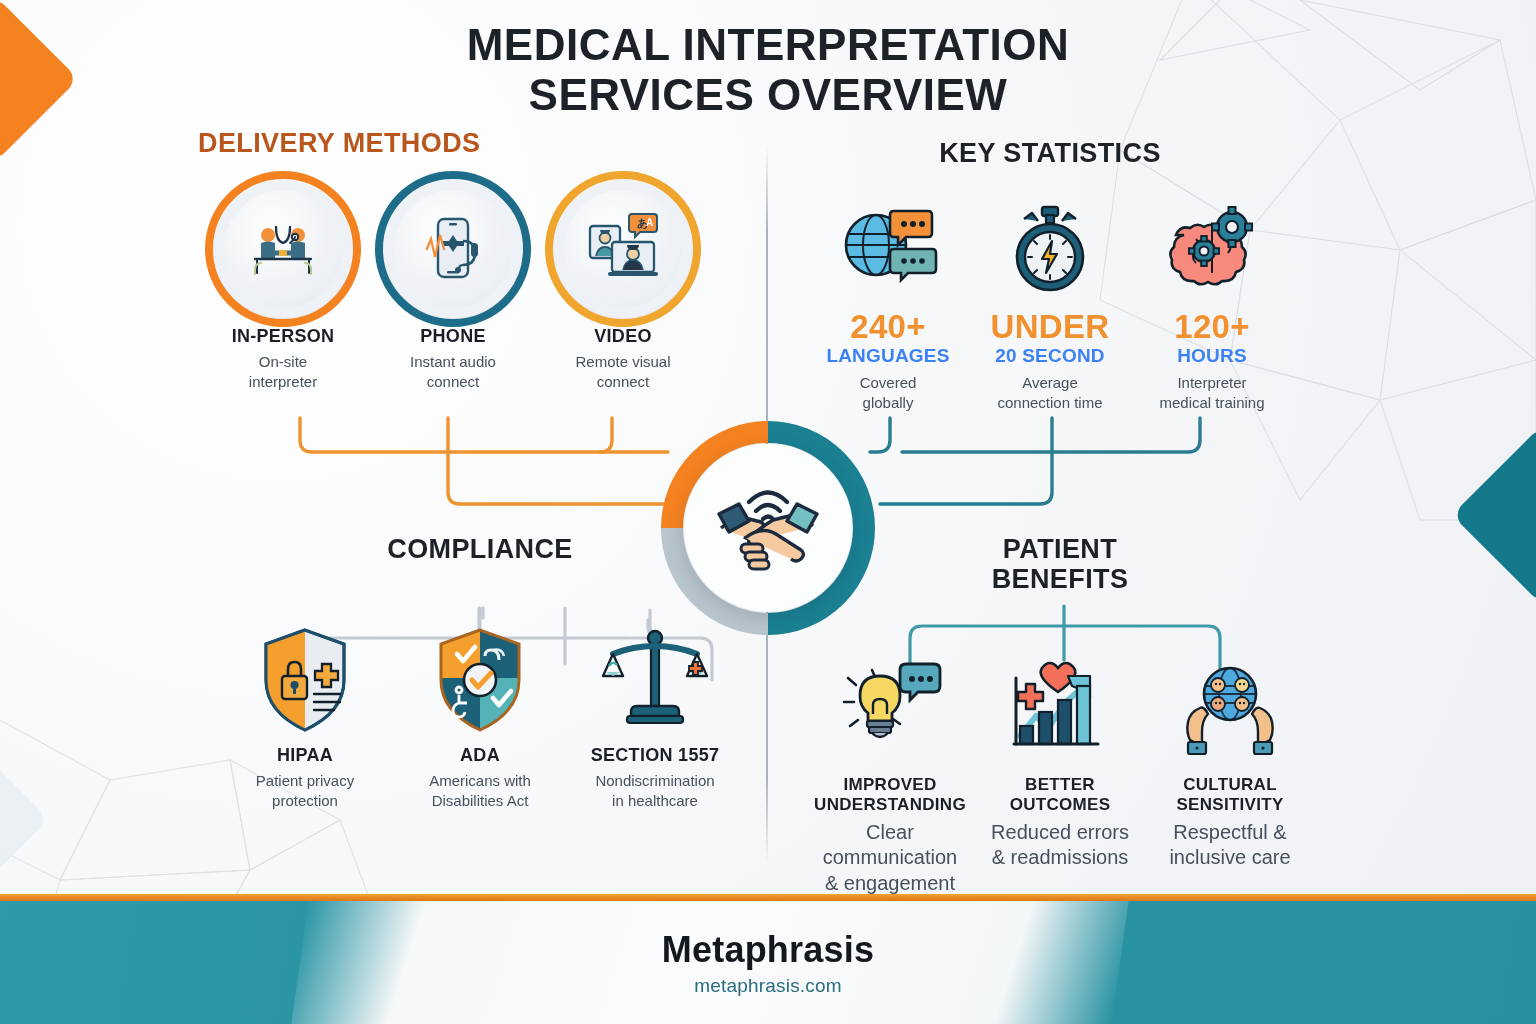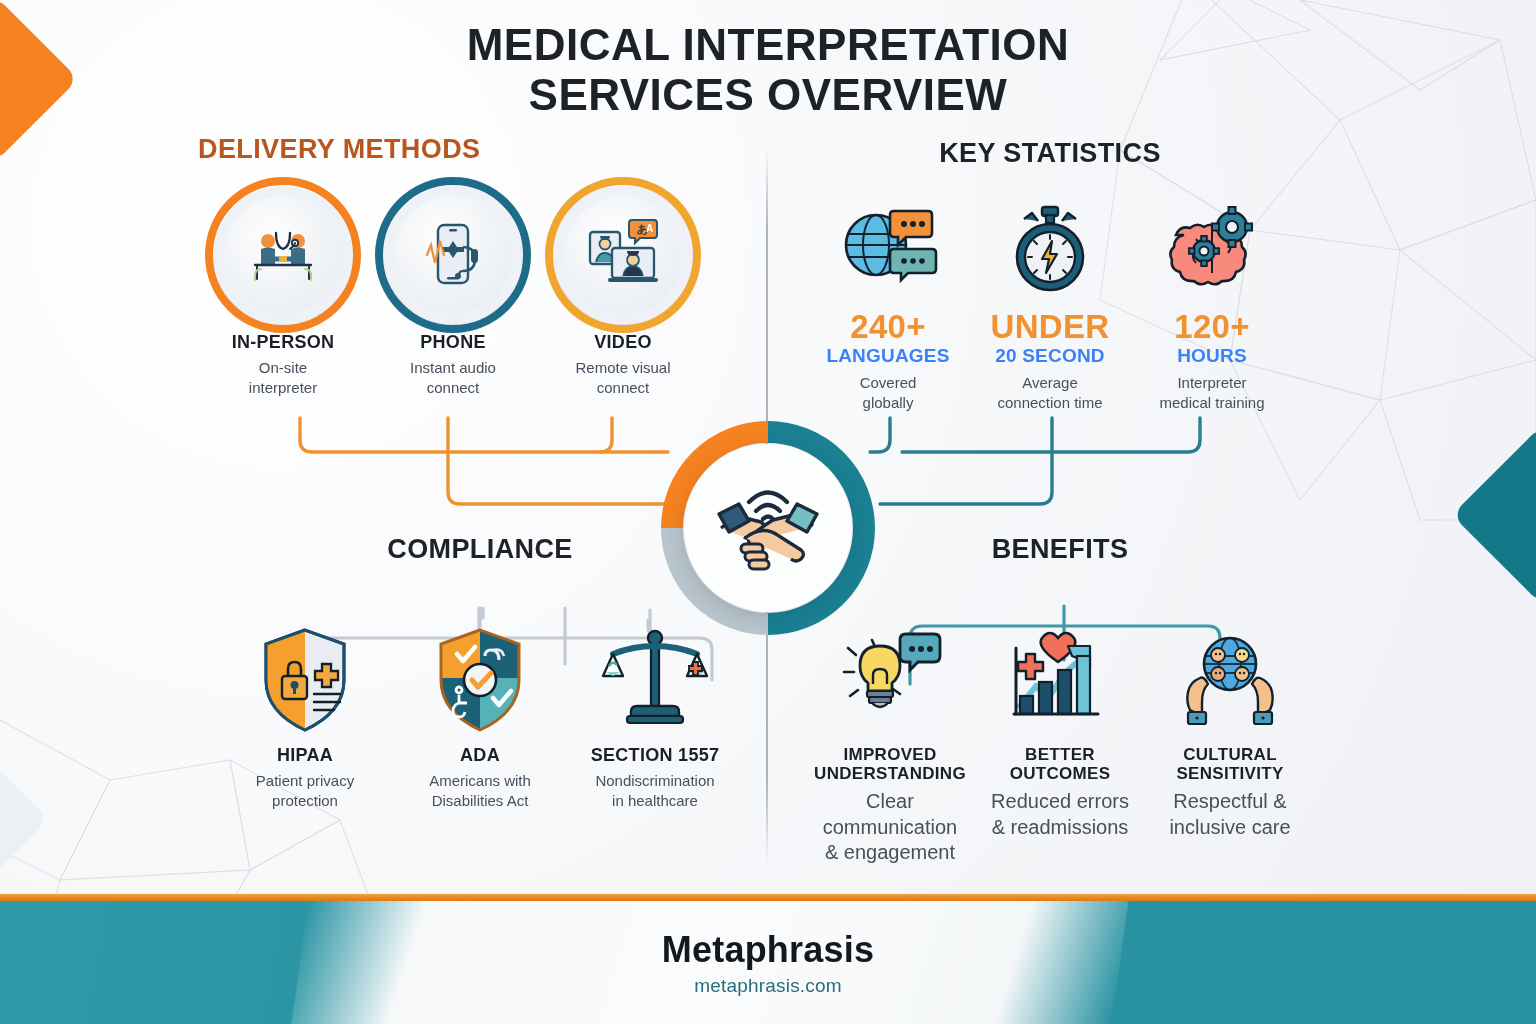--- a/index.html
+++ b/index.html
@@ -61,21 +61,21 @@
   .card{ text-align:center; }
   .card-label{
     font-size:18px; font-weight:bold; letter-spacing:.3px;
     color:#1b2028; line-height:1.12; margin-top:8px;
   }
   .card-desc{
     font-size:15px; color:#46505c; line-height:1.28; margin-top:6px;
   }
 
   
-  #delivery-methods{ left:176px; top:134px; width:554px; }
+  #delivery-methods{ left:176px; top:128px; width:554px; }
   #delivery-methods .q-title{ text-align:left; padding-left:22px; }
   #delivery-cards{ margin-top:22px; gap:0; align-items:flex-start; }
   #delivery-cards .card{ width:170px; }
   .circle-badge{
     width:138px; height:138px; border-radius:50%;
     margin:0 auto; position:relative;
     background:#eef1f5;
     display:flex; align-items:center; justify-content:center;
     box-shadow:0 3px 9px rgba(40,55,75,.13);
   }
@@ -495,20 +495,21 @@
         <div>Nondiscrimination</div>
         <div>in healthcare</div>
       </div>
     </div>
 
   </div>
 </section>
 
 <section class="quadrant" id="benefits">
   <h2 class="q-title dark">
+    <div>PATIENT</div>
     <div>BENEFITS</div>
   </h2>
   <div class="cards" id="benefit-cards">
 
     <div class="card">
       <div class="benefit-icon">
         <svg width="108" height="104" viewBox="0 0 108 104">
           <g stroke="#12202c" stroke-width="2.6" stroke-linecap="round">
             <path d="M12 20 l8 7 M8 44 h10 M14 68 l8 -6 M36 12 l4 9 M64 66 l-7 -5"></path>
           </g>

